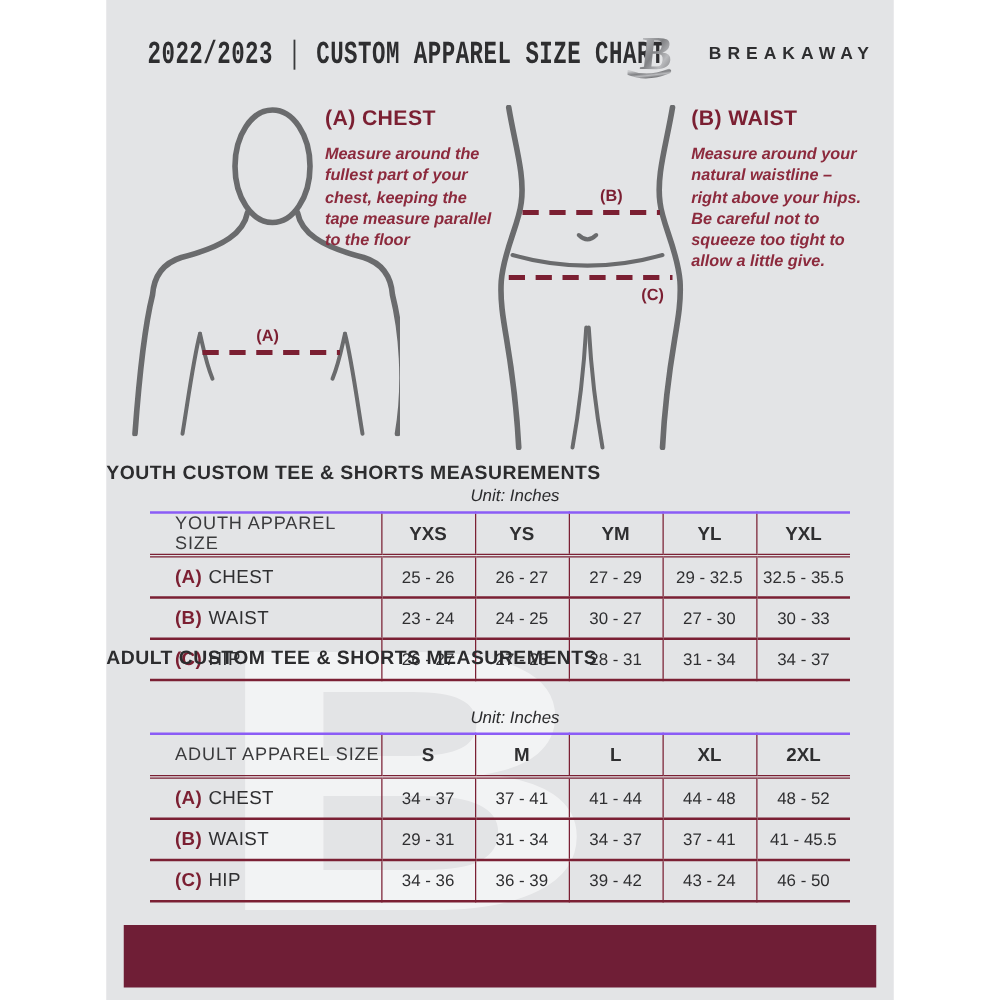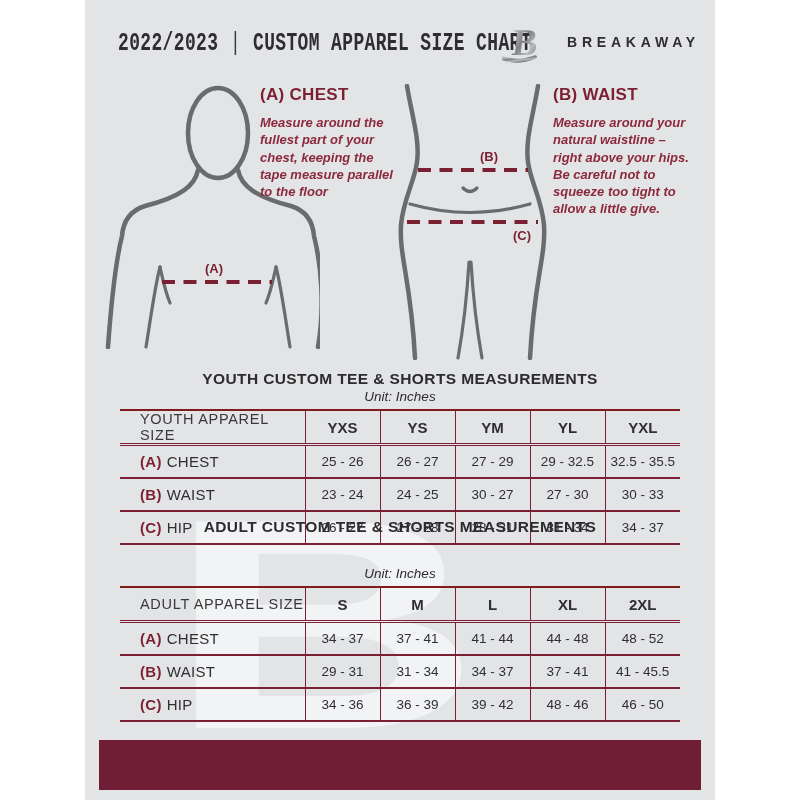--- a/index.html
+++ b/index.html
@@ -100,50 +100,50 @@
   }
   .marker-a { left: 120px; top: 261px; }
   .marker-b { left: 395px; top: 149px; }
   .marker-c { left: 428px; top: 228px; }
 
   
   .tbl-title {
     position: absolute;
     left: 0;
     width: 630px;
-    text-align: center;
     z-index: 2;
     font-size: 15.5px;
     font-weight: bold;
     letter-spacing: 0.4px;
     color: #2c2c2e;
   }
   .tbl-unit {
     position: absolute;
     left: 0;
     width: 630px;
     text-align: center;
     z-index: 2;
     font-size: 13.5px;
     font-style: italic;
     color: #2c2c2e;
+    padding-left: 12px;
   }
   .yt-title { top: 370px; }
   .yt-unit  { top: 389px; }
   .ad-title { top: 518px; }
   .ad-unit  { top: 566px; }
 
   table.size-table {
     position: absolute;
     left: 35px;
     width: 560px;
     z-index: 2;
     border-collapse: collapse;
     table-layout: fixed;
-    border-top: 2px solid #7f1d1d;
+    border-top: 2px solid #8b5cf6;
     border-bottom: 2px solid #7b2034;
   }
   .youth-table { top: 409px; }
   .adult-table { top: 586px; }
   table.size-table col.c-label { width: 185px; }
   table.size-table col.c-size  { width: 75px; }
   table.size-table th, table.size-table td {
     border-left: 1.5px solid #7b2034;
     padding: 0;
     height: 31px;
@@ -370,21 +370,21 @@
           <td>31 - 34</td>
           <td>34 - 37</td>
           <td>37 - 41</td>
           <td>41 - 45.5</td>
         </tr>
         <tr>
           <td class="lbl"><span class="mk">(C)</span><span>HIP</span></td>
           <td>34 - 36</td>
           <td>36 - 39</td>
           <td>39 - 42</td>
-          <td>48 - 46</td>
+          <td>43 - 24</td>
           <td>46 - 50</td>
         </tr>
       </tbody>
     </table>
 
     <div class="footer-bar"></div>
   </div>
 </div>
 
 </body></html>

